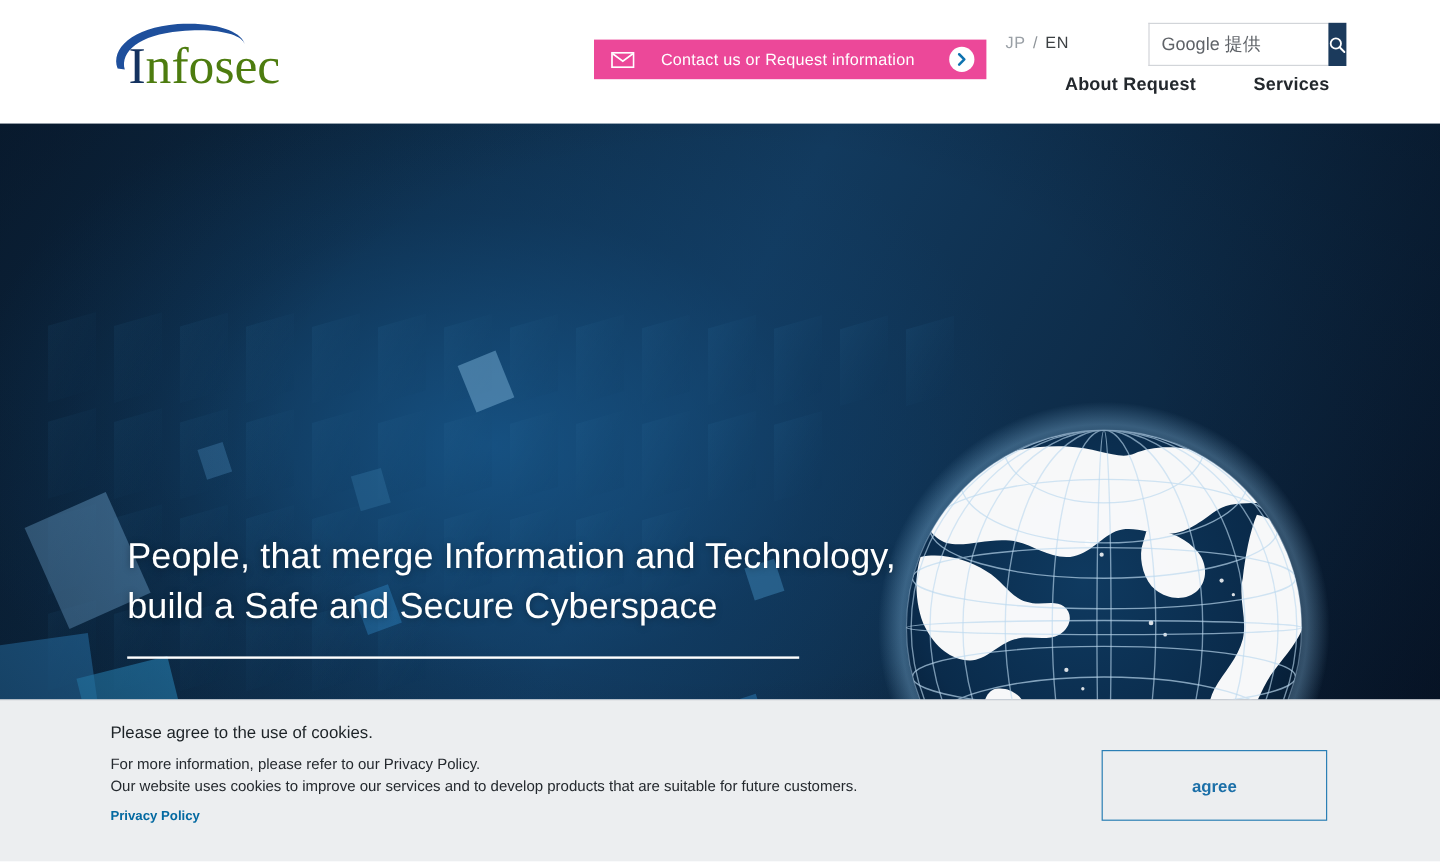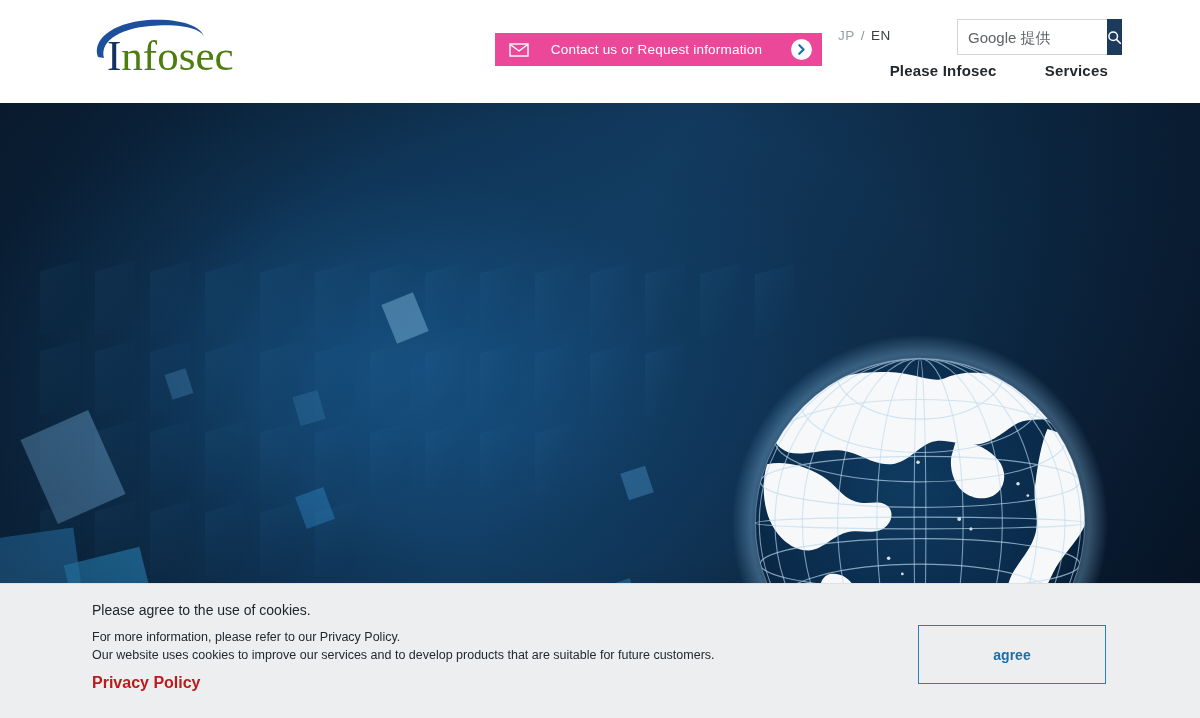--- a/index.html
+++ b/index.html
@@ -182,23 +182,23 @@
     margin-bottom: 10px;
   }
   .cookie-text {
     font-size: 12.5px;
     color: #24292e;
     line-height: 18px;
   }
   .cookie-link {
     display: inline-block;
     margin-top: 10px;
-    font-size: 16px;
+    font-size: 11px;
     font-weight: bold;
-    color: #b91c1c;
+    color: #0369a1;
     text-decoration: none;
     cursor: pointer;
   }
   .agree-btn {
     position: absolute;
     left: 918px; top: 625px;
     width: 188px; height: 59px;
     background: transparent;
     border: 1px solid #2b7fb5;
     color: #1b6fa8;
@@ -246,21 +246,21 @@
     <input class="search-input" type="text" placeholder="Google 提供" style="">
     <button class="search-btn">
       <svg width="15" height="15" viewBox="0 0 15 15">
         <circle cx="6.2" cy="6.2" r="4.3" fill="none" stroke="#ffffff" stroke-width="1.5"></circle>
         <line x1="9.4" y1="9.4" x2="13.3" y2="13.3" stroke="#ffffff" stroke-width="1.6" stroke-linecap="round"></line>
       </svg>
     </button>
   </div>
 
   <div class="nav">
-    <span class="nav-item">Please Infosec</span>
+    <span class="nav-item">About Request</span>
     <span class="nav-item">Services</span>
   </div>
 </div>
 
 <div class="hero">
 
   <svg class="hero-tiles" viewBox="0 0 1200 480" preserveAspectRatio="none">
     <defs>
       <linearGradient id="tg" x1="0" y1="0" x2="1" y2="1">
         <stop offset="0%" stop-color="#2d6f9e" stop-opacity=".30"></stop>
@@ -408,20 +408,25 @@
         <ellipse cx="200" cy="200" rx="84" ry="168"></ellipse>
         <ellipse cx="200" cy="200" rx="120" ry="168"></ellipse>
         <ellipse cx="200" cy="200" rx="148" ry="168"></ellipse>
         <ellipse cx="200" cy="200" rx="164" ry="168"></ellipse>
       </g>
     </g>
 
     <circle cx="200" cy="200" r="168" fill="none" stroke="#cfe8ff" stroke-width="1" opacity=".35"></circle>
   </svg>
 
+  <div class="hero-copy">
+    <div class="hero-line">People, that merge Information and Technology,</div>
+    <div class="hero-line">build a Safe and Secure Cyberspace</div>
+    <div class="hero-rule"></div>
+  </div>
 </div>
 
 <div class="cookie">
   <div class="cookie-inner">
     <div class="cookie-title">Please agree to the use of cookies.</div>
     <div class="cookie-text">For more information, please refer to our Privacy Policy.</div>
     <div class="cookie-text">Our website uses cookies to improve our services and to develop products that are suitable for future customers.</div>
     <a class="cookie-link">Privacy Policy</a>
   </div>
 </div>

